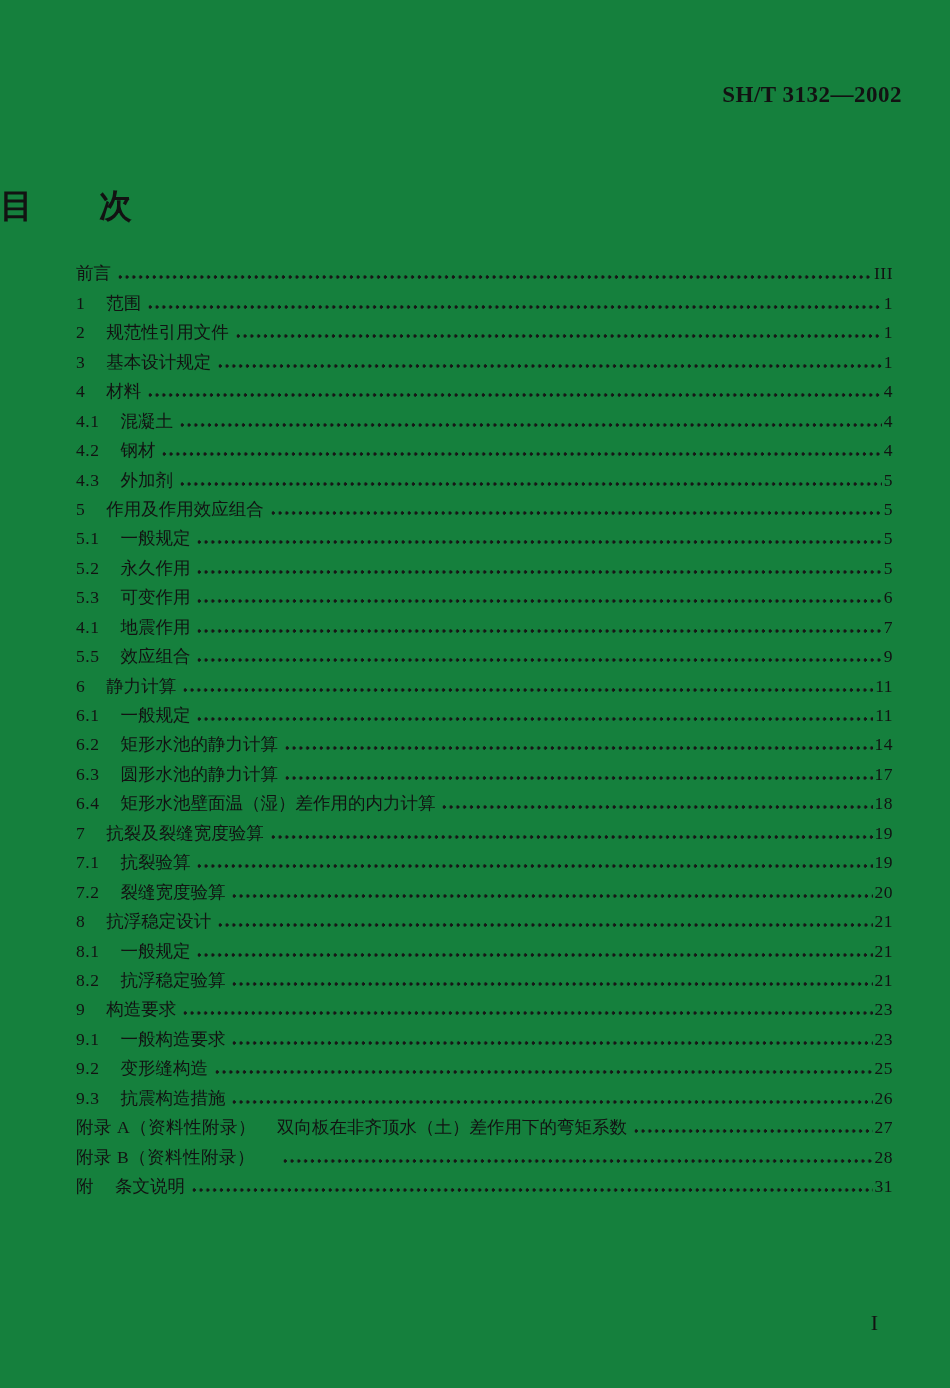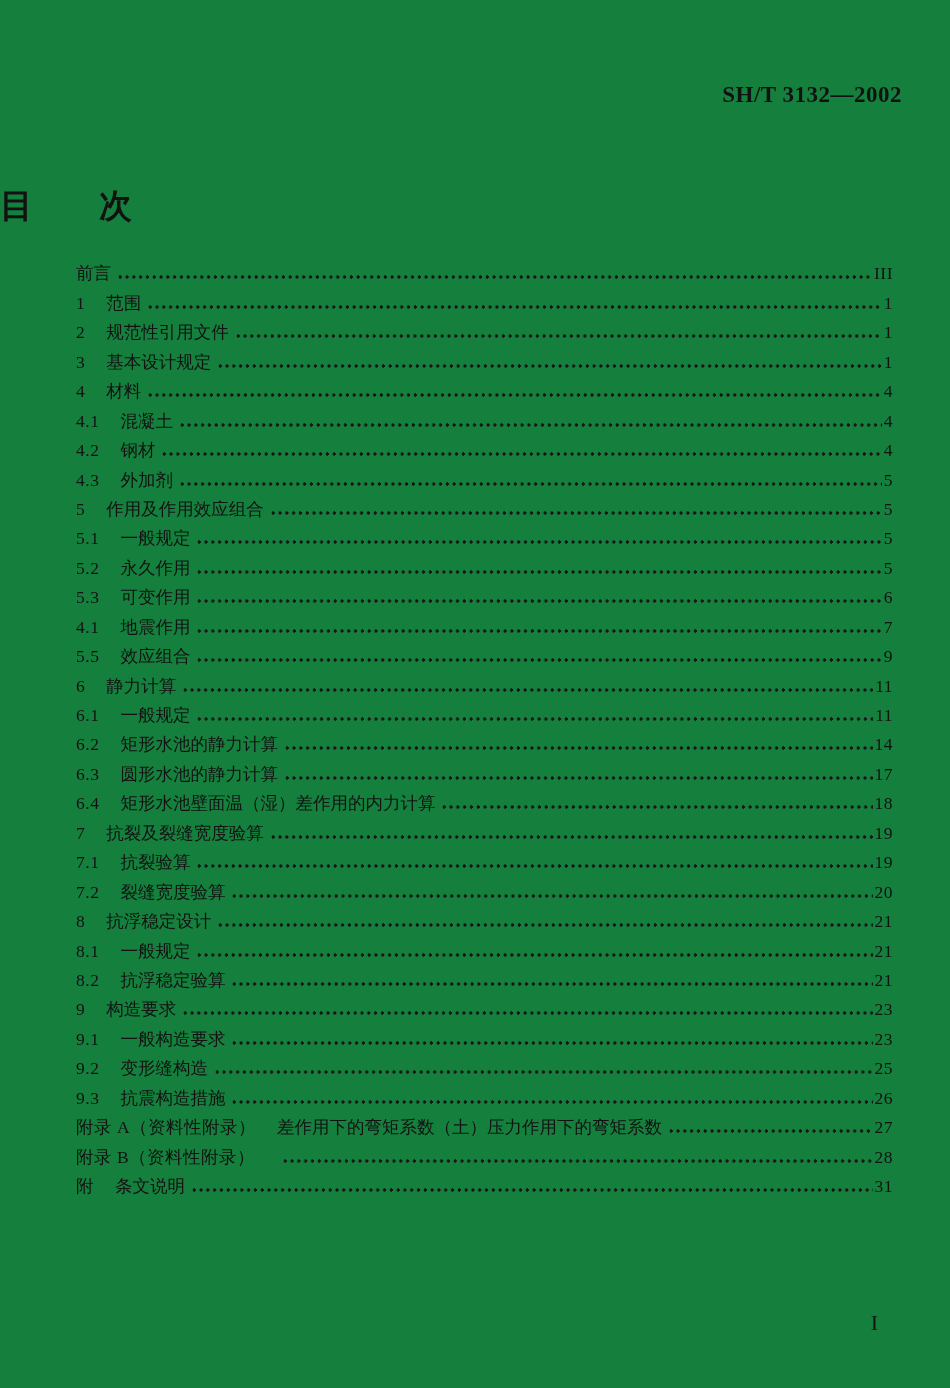--- a/index.html
+++ b/index.html
@@ -280,21 +280,21 @@
 
   <div class="toc-row">
     <span class="toc-no">9.3</span>
     <span class="toc-title">抗震构造措施</span>
     <span class="toc-dots"></span>
     <span class="toc-page">26</span>
   </div>
 
   <div class="toc-row">
     <span class="toc-no">附录 A（资料性附录）</span>
-    <span class="toc-title">差作用下的弯矩系数（土）压力作用下的弯矩系数</span>
+    <span class="toc-title">双向板在非齐顶水（土）差作用下的弯矩系数</span>
     <span class="toc-dots"></span>
     <span class="toc-page">27</span>
   </div>
 
   <div class="toc-row">
     <span class="toc-no">附录 B（资料性附录）</span>
     <span class="toc-dots"></span>
     <span class="toc-page">28</span>
   </div>
 

